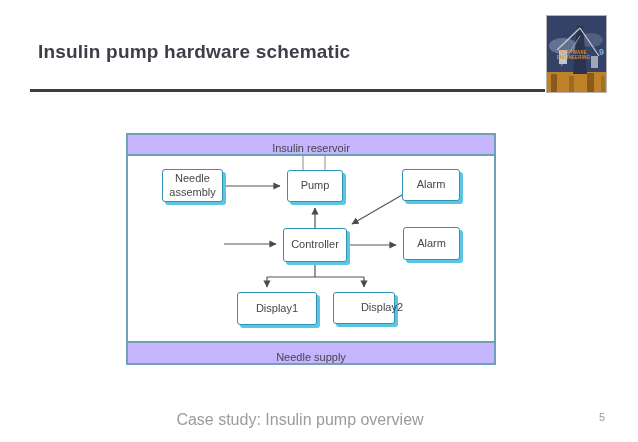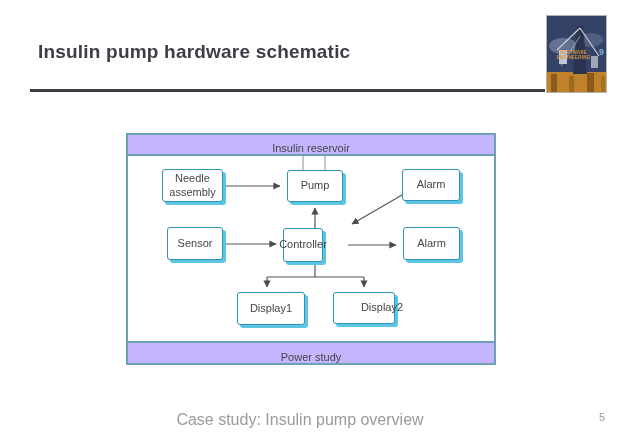--- a/index.html
+++ b/index.html
@@ -68,23 +68,23 @@
     box-shadow:3px 3px 0 #5CC5E4;
     display:flex; align-items:center; justify-content:center;
     text-align:center;
     font-size:11px; line-height:1.25; color:#45464B;
     z-index:2; padding:1px;
   }
   .b-needle     { left:34px;  top:34px;  width:61px; height:33px; }
   .b-pump       { left:159px; top:35px;  width:56px; height:32px;text-align:center; }
   .b-clock      { left:274px; top:34px;  width:58px; height:32px; }
   .b-sensor     { left:39px;  top:92px;  width:56px; height:33px; }
-  .b-controller { left:155px; top:93px;  width:40px; height:34px; }
+  .b-controller { left:155px; top:93px;  width:64px; height:34px; }
   .b-alarm      { left:275px; top:92px;  width:57px; height:33px;align-items:center; }
-  .b-display1   { left:109px; top:157px; width:68px; height:33px; }
+  .b-display1   { left:109px; top:157px; width:80px; height:33px; }
   .b-display2   { left:205px; top:157px; width:62px; height:32px;padding-left:37px; }
 
   .arrows-svg { position:absolute; left:0; top:0; width:366px; height:228px; z-index:1; }
 
   
   .footer-caption {
     position:absolute; left:150px; top:411px; width:300px;
     text-align:center; font-size:16px; color:#9B9B9B;
   }
   .page-number {
@@ -122,21 +122,21 @@
     <div class="edition-badge">9</div>
   </div>
 
   <div class="diagram">
 
     <div class="bar bar-top">
       <span>Insulin reservoir</span>
     </div>
 
     <div class="bar bar-bottom">
-      <span>Power study</span>
+      <span>Needle supply</span>
     </div>
 
     <svg class="arrows-svg" viewBox="0 0 366 228" xmlns="http://www.w3.org/2000/svg">
       <defs>
         <marker id="ah" markerWidth="7" markerHeight="7" refX="5.5" refY="3" orient="auto">
           <path d="M0,0 L6,3 L0,6 Z" fill="#4A4A50"></path>
         </marker>
       </defs>
 
       <line x1="175" y1="21" x2="175" y2="35" stroke="#8a8f94" stroke-width="1"></line>
@@ -160,23 +160,20 @@
 
     <div class="cbox b-needle">
       <span>Needle assembly</span>
     </div>
     <div class="cbox b-pump">
       <span>Pump</span>
     </div>
     <div class="cbox b-clock">
       <span>Alarm</span>
     </div>
-    <div class="cbox b-sensor">
-      <span>Sensor</span>
-    </div>
     <div class="cbox b-controller">
       <span>Controller</span>
     </div>
     <div class="cbox b-alarm">
       <span>Alarm</span>
     </div>
     <div class="cbox b-display1">
       <span>Display1</span>
     </div>
     <div class="cbox b-display2">

